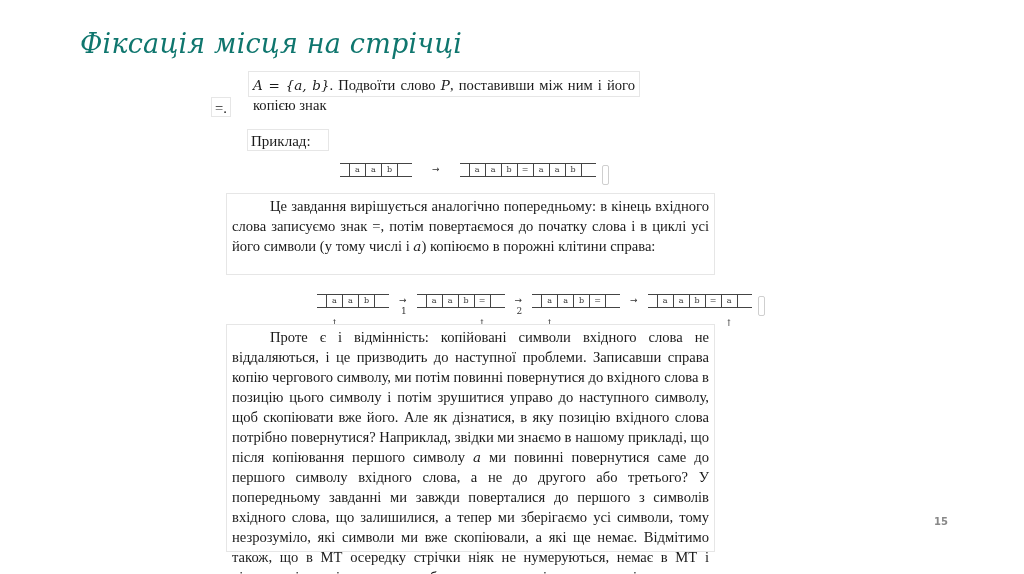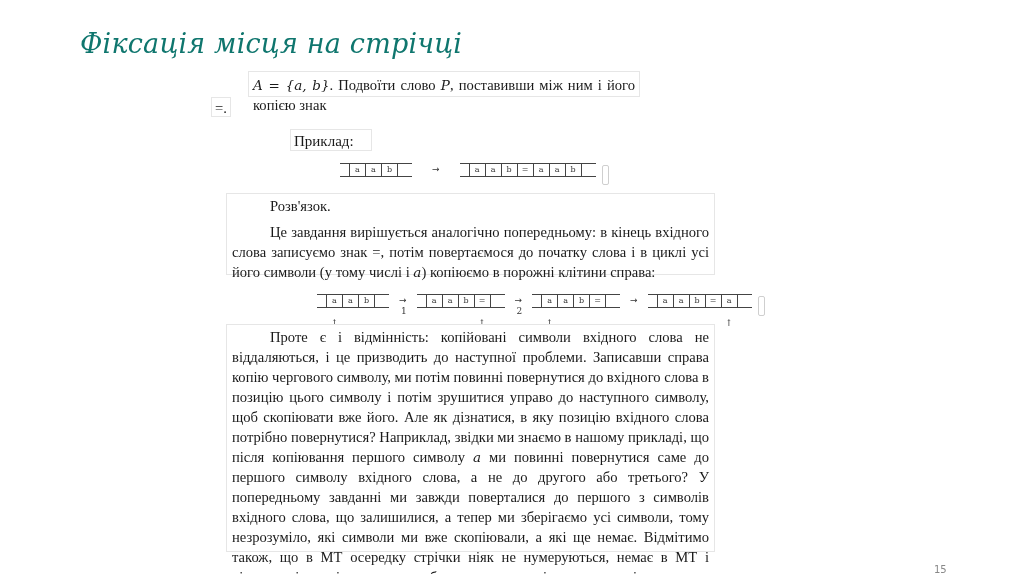--- a/index.html
+++ b/index.html
@@ -12,21 +12,21 @@
       font-family: "DejaVu Serif", "Liberation Serif", serif;
       font-style: italic; font-size: 27px; color: #0f766e; letter-spacing: 0.2px;
     }
     .box { position: absolute; background: #fff; border: 1px solid #e6e6e6; box-sizing: border-box; }
     .txt { font-size: 14.6px; line-height: 20px; text-align: justify; }
     .indent { text-indent: 38px; }
     .math { font-style: italic; font-family: "DejaVu Serif", serif; font-size: 13.5px; }
 
     #task-box { left: 248px; top: 71px; width: 392px; height: 26px; padding: 3px 4px; }
     #task-eq { left: 211px; top: 97px; width: 20px; height: 20px; padding: 0 3px; font-size: 14.6px; line-height: 20px; }
-    #example-label { left: 247px; top: 129px; width: 82px; height: 22px; padding: 0 3px; font-size: 15px; line-height: 22px; margin-left: 43px; }
+    #example-label { left: 247px; top: 129px; width: 82px; height: 22px; padding: 0 3px; font-size: 15px; line-height: 22px; }
 
     .tape-row { position: absolute; display: flex; align-items: flex-start; }
     .tape { position: relative; display: flex; border-top: 1px solid #444; border-bottom: 1px solid #444; height: 12px; }
     .tape .pad { width: 9px; }
     .tape .cell {
       width: 15px; border-left: 1px solid #444; font-size: 8px; line-height: 12px; text-align: center;
       font-family: "DejaVu Serif", serif; color: #333;
     }
     .tape .cell.last { border-right: 1px solid #444; }
     .tape .cell .ptr {
@@ -35,22 +35,22 @@
     .arrow { font-size: 9px; color: #333; line-height: 12px; margin: 0 10px; position: relative; font-family: "DejaVu Sans", sans-serif; }
     .arrow .step { position: absolute; top: 11px; left: 2px; font-size: 9px; font-family: "DejaVu Serif", serif; }
     .cursor-mark { width: 5px; height: 18px; border: 1px solid #cfcfcf; border-radius: 2px; margin-left: 6px; margin-top: 2px; }
 
     #solution-box { left: 226px; top: 193px; width: 489px; height: 82px; padding: 2px 5px; }
     #solution-box .head { padding-left: 38px; font-size: 14.6px; line-height: 20px; margin-bottom: 6px; }
 
     #problem-box { left: 226px; top: 324px; width: 489px; height: 228px; padding: 2px 5px; }
 
     .page-number {
-      position: absolute; left: 934px; top: 564px;
-      font-family: "DejaVu Sans", "Liberation Sans", sans-serif; font-size: 10px; color: #888;
+      position: absolute; left: 934px; top: 516px;
+      font-family: "DejaVu Sans", "Liberation Sans", sans-serif; font-size: 10px; color: #888; font-weight: bold;
     }
   </style>
 </head>
 <body>
 
 <div class="slide-title">Фіксація місця на стрічці</div>
 
 <div class="box txt" id="task-box"><span class="math">A = {a, b}</span><span>. Подвоїти слово </span><span class="math">P</span><span>, поставивши між ним і його копією знак</span></div>
 <div class="box" id="task-eq">=.</div>
 
@@ -73,21 +73,20 @@
       <div class="cell">=</div>
       <div class="cell">a</div>
       <div class="cell">a</div>
       <div class="cell last">b</div>
       <div class="pad" style="width: 14px;"></div>
     </div>
     <div class="cursor-mark"></div>
   </div>
 
 <div class="box txt" id="solution-box">
-  <div class="head">Розв'язок.</div>
   <div class="indent"><span>Це завдання вирішується аналогічно попередньому: в кінець вхідного слова записуємо знак =, потім повертаємося до початку слова і в циклі усі його символи (у тому числі і </span><span class="math">a</span><span>) копіюємо в порожні клітини справа:</span></div>
 </div>
 
 <div class="tape-row" id="steps-row" style="left:317px; top:294px;">
     <div class="tape">
       <div class="pad"></div>
       <div class="cell">a<div class="ptr">↑</div></div>
       <div class="cell">a</div>
       <div class="cell last">b</div>
       <div class="pad" style="width: 14px;"></div>

